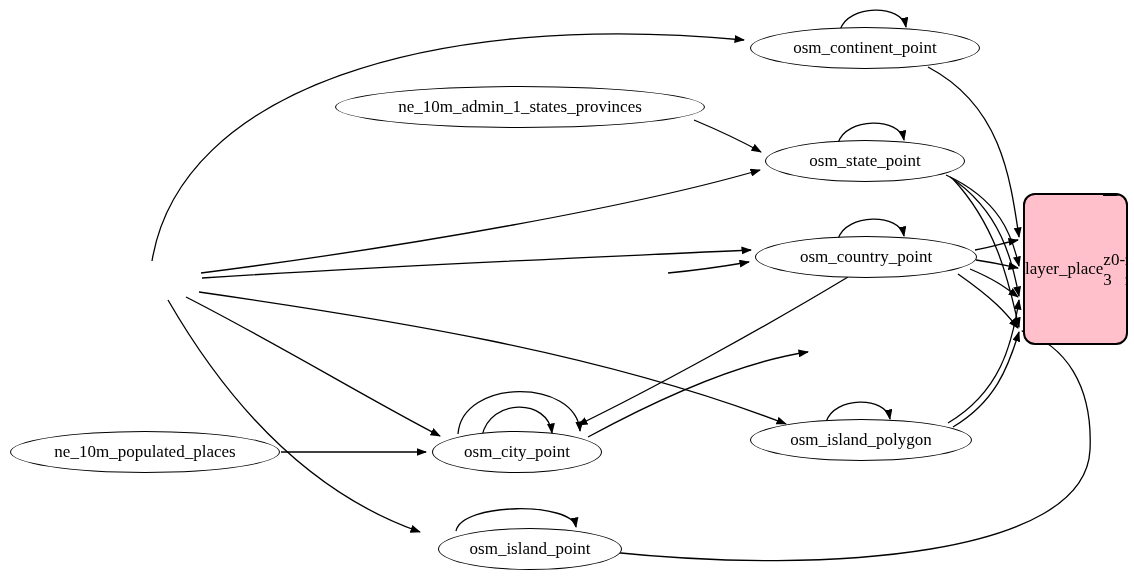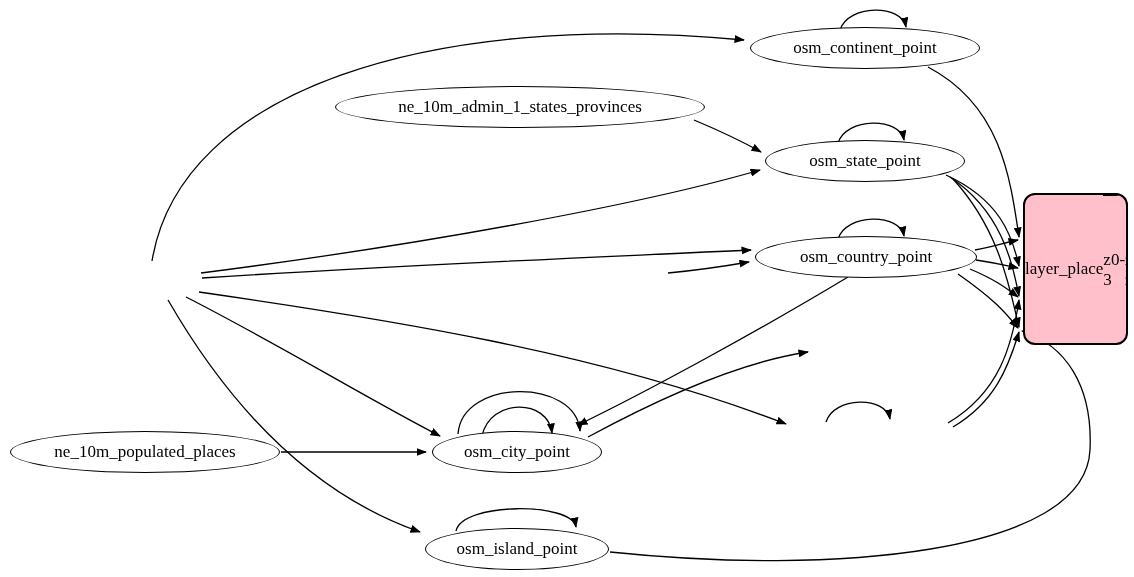--- a/index.html
+++ b/index.html
@@ -69,22 +69,23 @@
 
 
   <div class="node ellipse" style="left:750px;top:27px;width:230px;height:42px;">osm_continent_point</div>
 
   <div class="node ellipse" style="left:765px;top:140px;width:200px;height:42px;">osm_state_point</div>
 
   <div class="node ellipse" style="left:755px;top:236px;width:222px;height:42px;">osm_country_point</div>
 
   <div class="node ellipse" style="left:432px;top:431px;width:170px;height:42px;">osm_city_point</div>
 
+  <div class="node ellipse" style="left:750px;top:419px;width:222px;height:42px;">osm_island_polygon</div>
 
-  <div class="node ellipse" style="left:425px;top:528px;width:184px;height:42px;">osm_island_point</div>
+  <div class="node ellipse" style="left:438px;top:528px;width:184px;height:42px;">osm_island_point</div>
 
   <div class="node record" style="left:1023px;top:193px;width:105px;height:152px;background:#ffc0cb;">
     <div class="row">layer_place</div>
     <div class="row">z0-3</div>
     <div class="row">z12-z14+</div>
   </div>
 
 
 </div>
 

